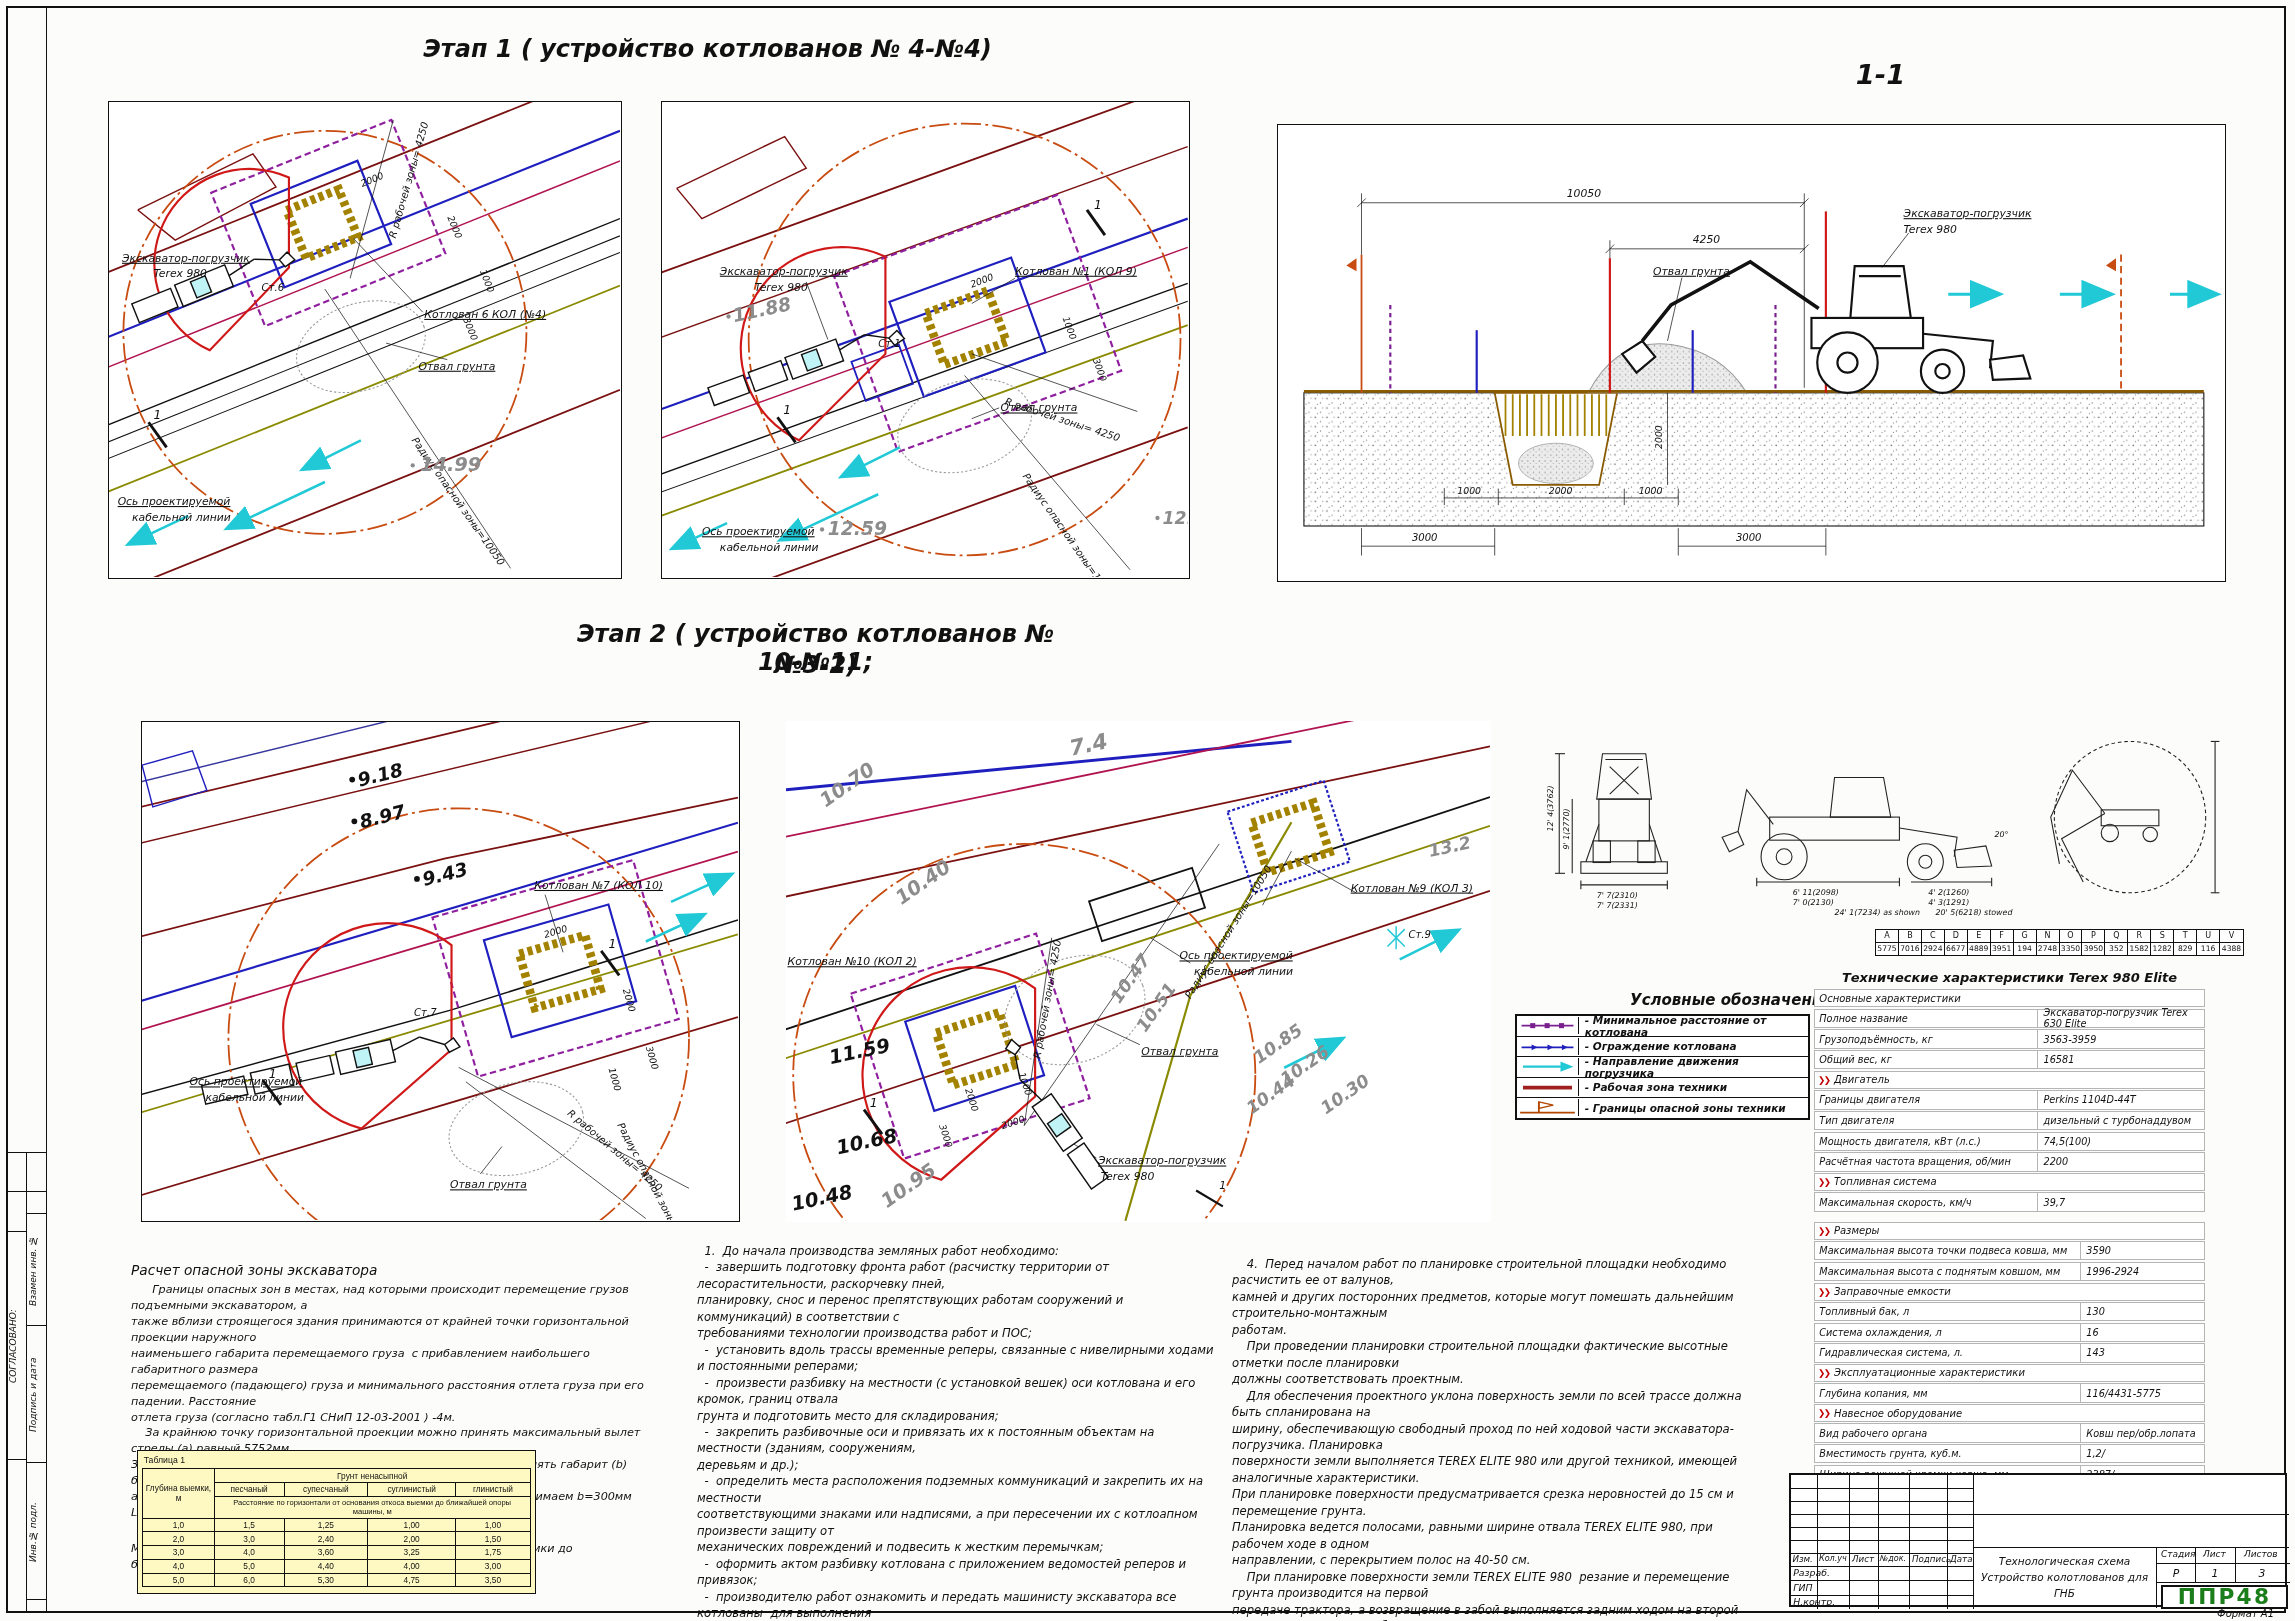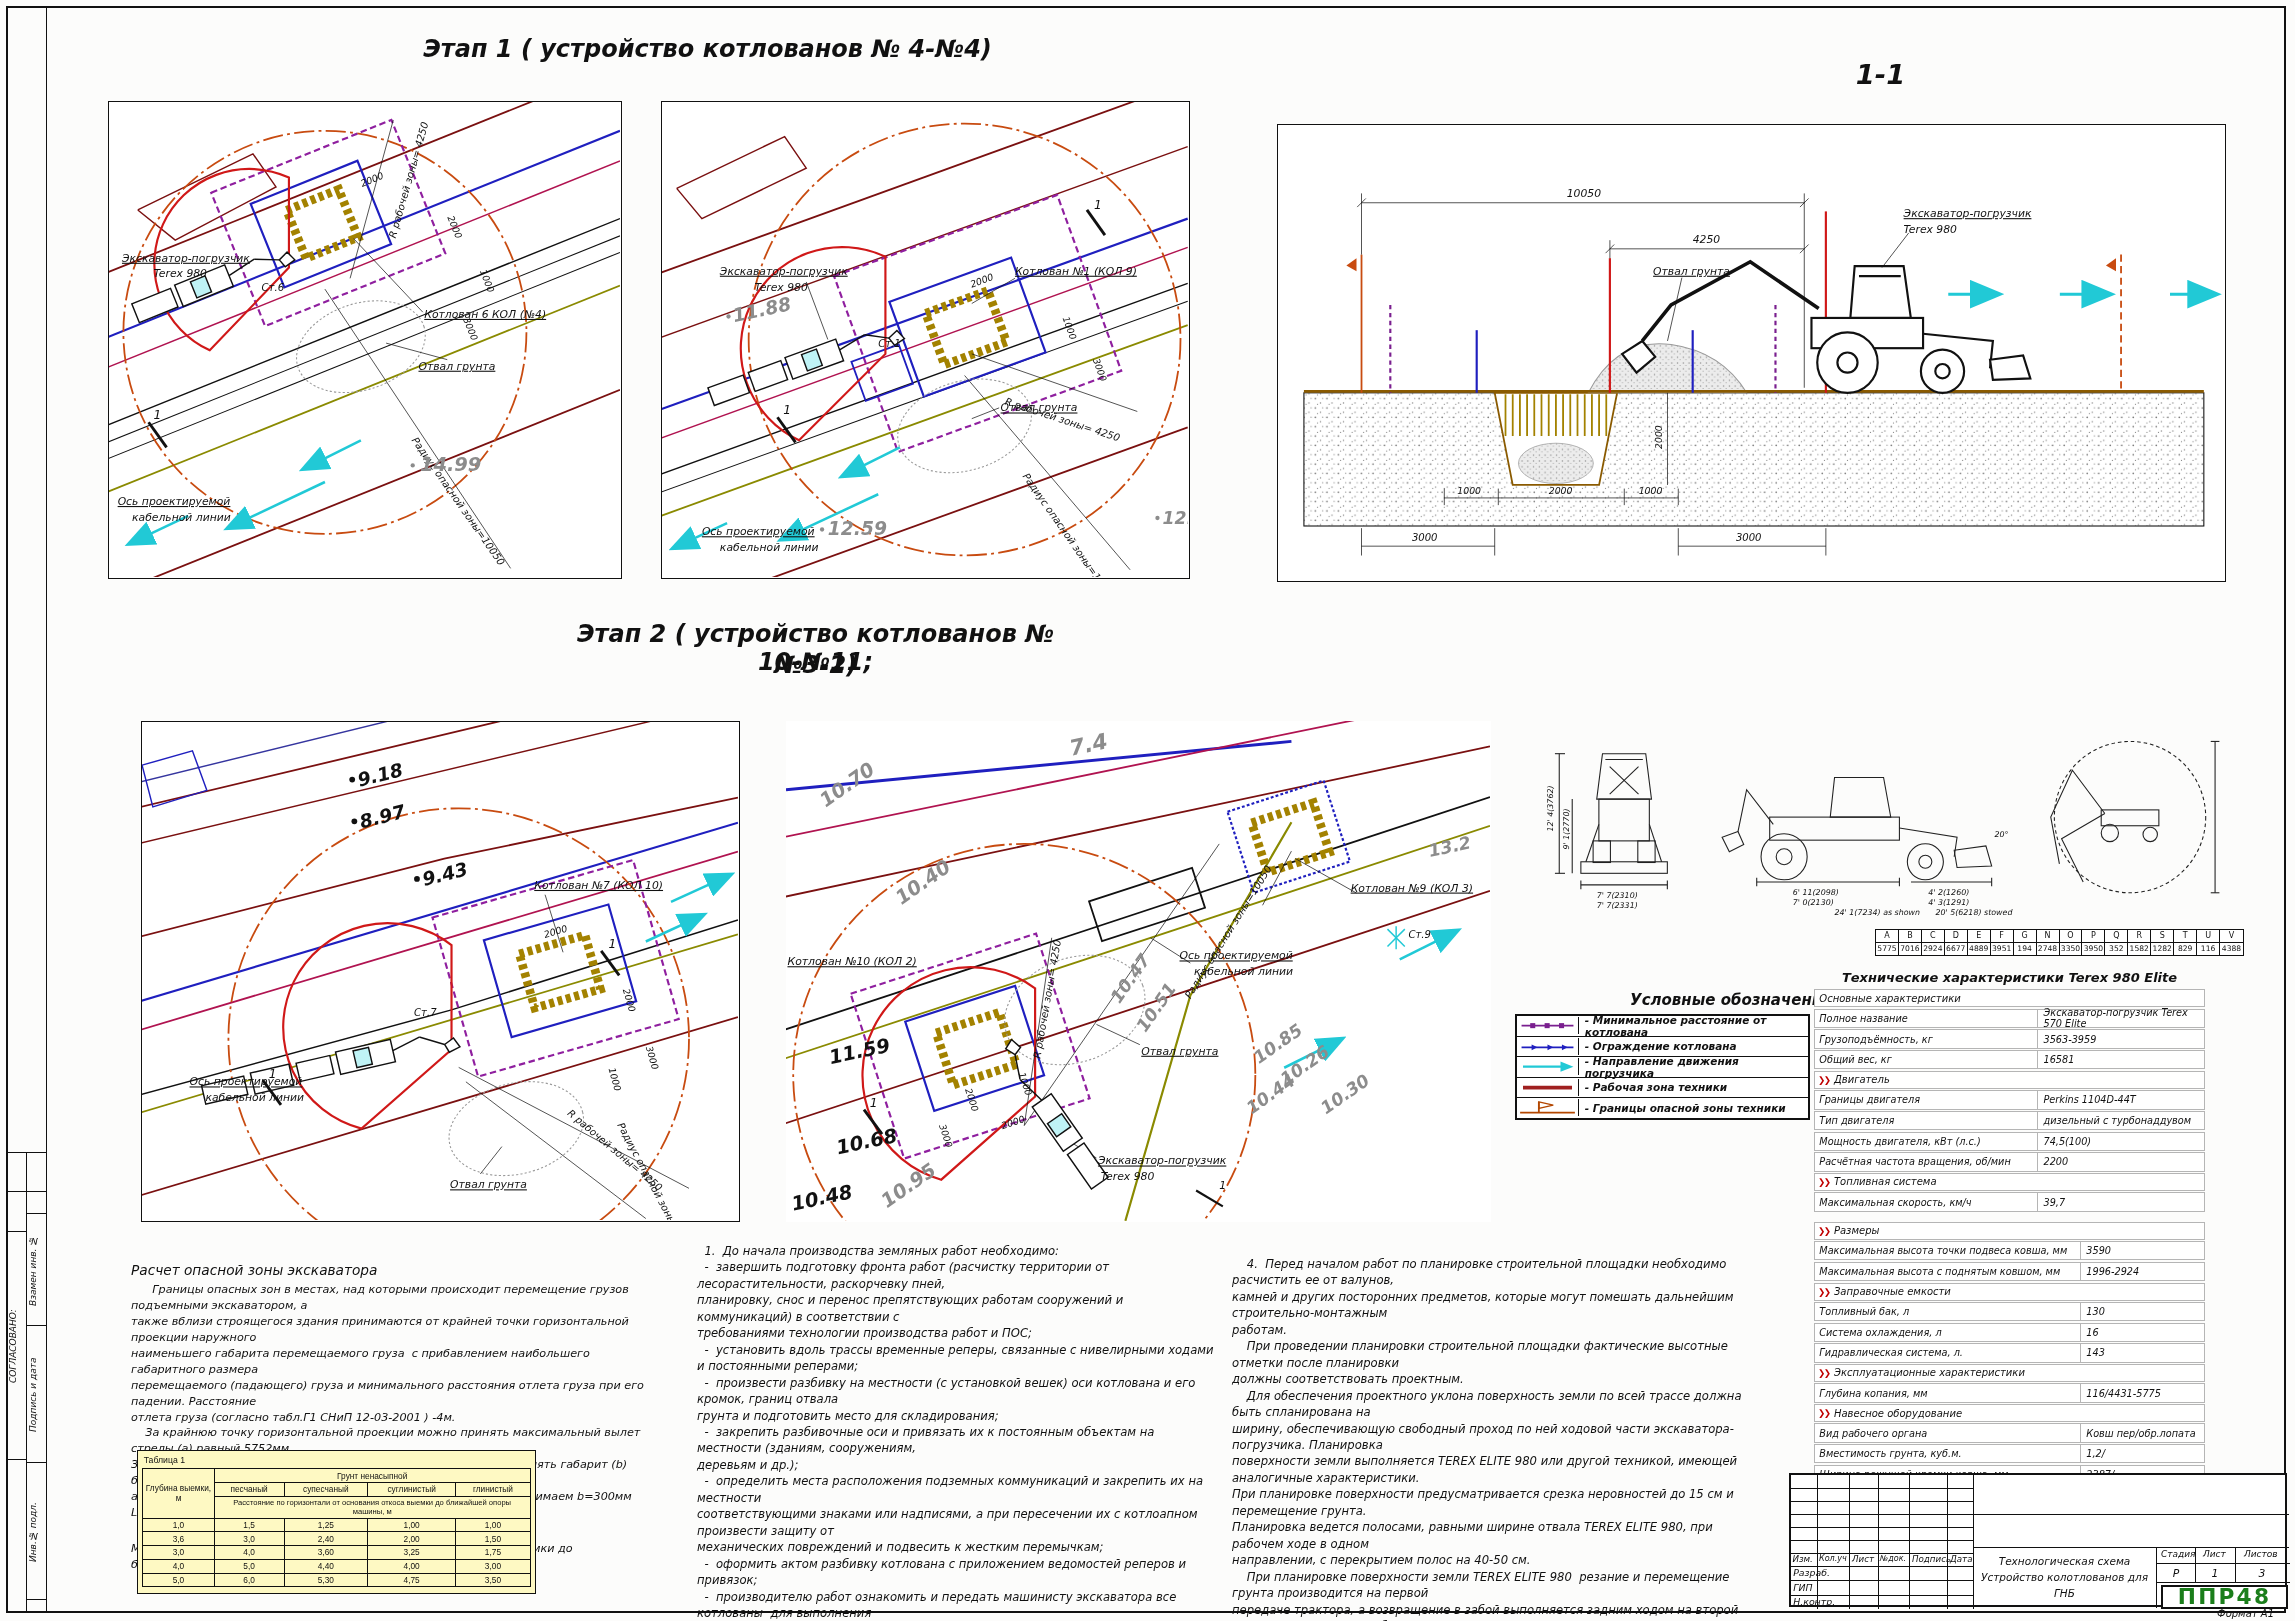--- a/index.html
+++ b/index.html
@@ -586,21 +586,21 @@
     </div>
   </div>
 
   <div class="abs spec-title" style="left:1814px;top:970px;width:391px">Технические характеристики Terex 980 Elite</div>
   <div class="abs" style="left:1814px;top:988px;width:391px">
     <div class="spec-row sec">
         <span class="sl" style="width:auto">Основные характеристики</span>
       </div>
     <div class="spec-row">
         <span class="sl">Полное название</span>
-        <span class="sv">Экскаватор-погрузчик Terex 570 Elite</span>
+        <span class="sv">Экскаватор-погрузчик Terex 630 Elite</span>
       </div>
     <div class="spec-row">
         <span class="sl">Грузоподъёмность, кг</span>
         <span class="sv">3563-3959</span>
       </div>
     <div class="spec-row">
         <span class="sl">Общий вес, кг</span>
         <span class="sv">16581</span>
       </div>
     <div class="spec-row sec">
@@ -719,21 +719,21 @@
             <td colspan="4" style="font-size:7.6px">Расстояние по горизонтали от основания откоса выемки до ближайшей опоры машины, м</td>
           </tr>
       <tr>
             <td>1,0</td>
             <td>1,5</td>
             <td>1,25</td>
             <td>1,00</td>
             <td>1,00</td>
           </tr>
       <tr>
-            <td>3,6</td>
+            <td>2,0</td>
             <td>3,0</td>
             <td>2,40</td>
             <td>2,00</td>
             <td>1,50</td>
           </tr>
       <tr>
             <td>3,0</td>
             <td>4,0</td>
             <td>3,60</td>
             <td>3,25</td>

